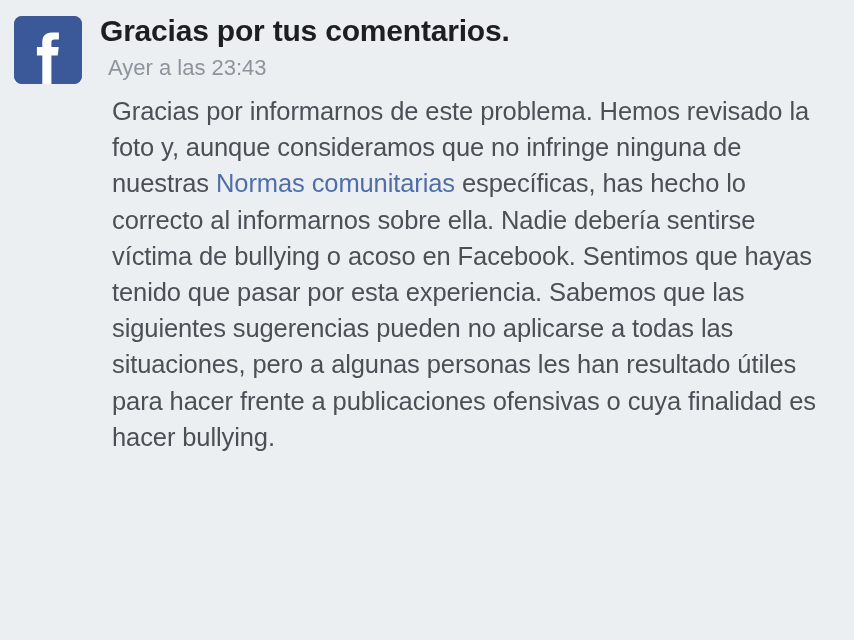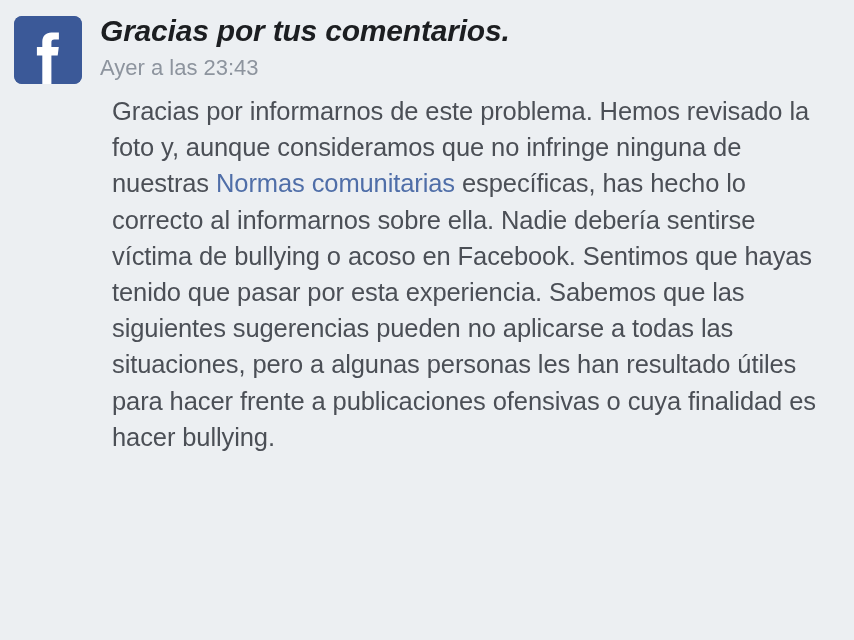--- a/index.html
+++ b/index.html
@@ -45,27 +45,26 @@
     min-width: 0;
     padding-top: 2px;
   }
   .notif-title {
     font-size: 30px;
     font-weight: bold;
     color: #1c1e21;
     letter-spacing: -0.2px;
     line-height: 1.15;
     margin: 0 0 6px 0;
-    font-style: italic;
   }
   .notif-time {
     font-size: 22px;
     color: #8d949e;
     line-height: 1.2;
-    margin: 0 0 10px 0;
+    margin: 0 0 10px 8px;
   }
   .notif-body {
     font-size: 25.5px;
     color: #4b4f56;
     line-height: 1.42;
     margin: 12px;
     letter-spacing: -0.1px;
   }
   .notif-body a {
     color: #4f6ea8;

